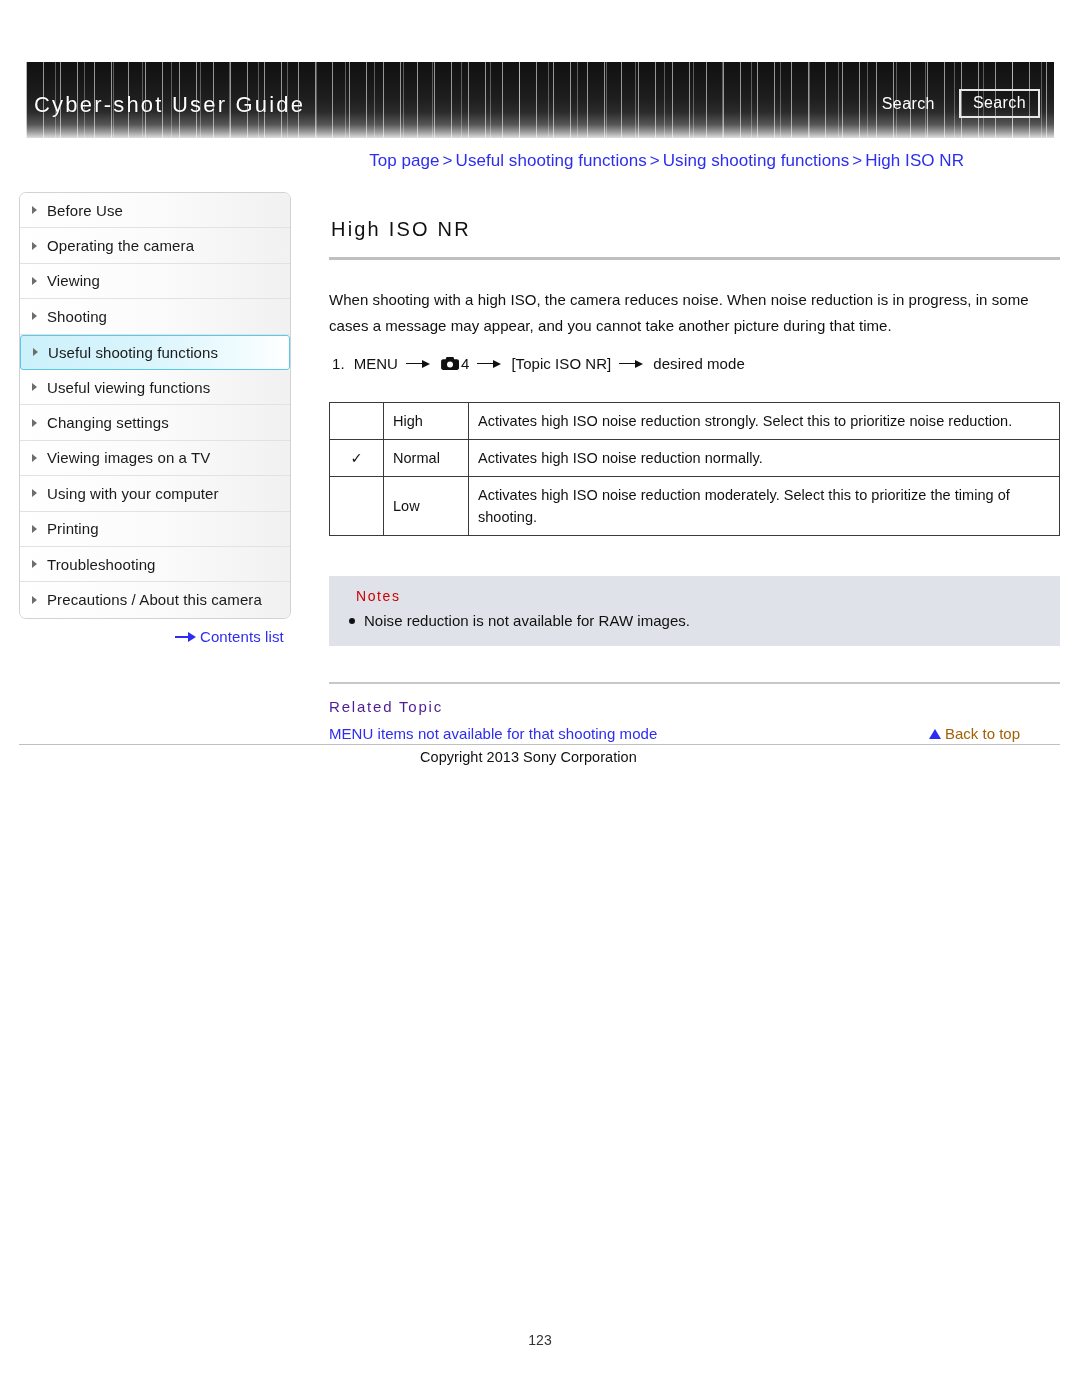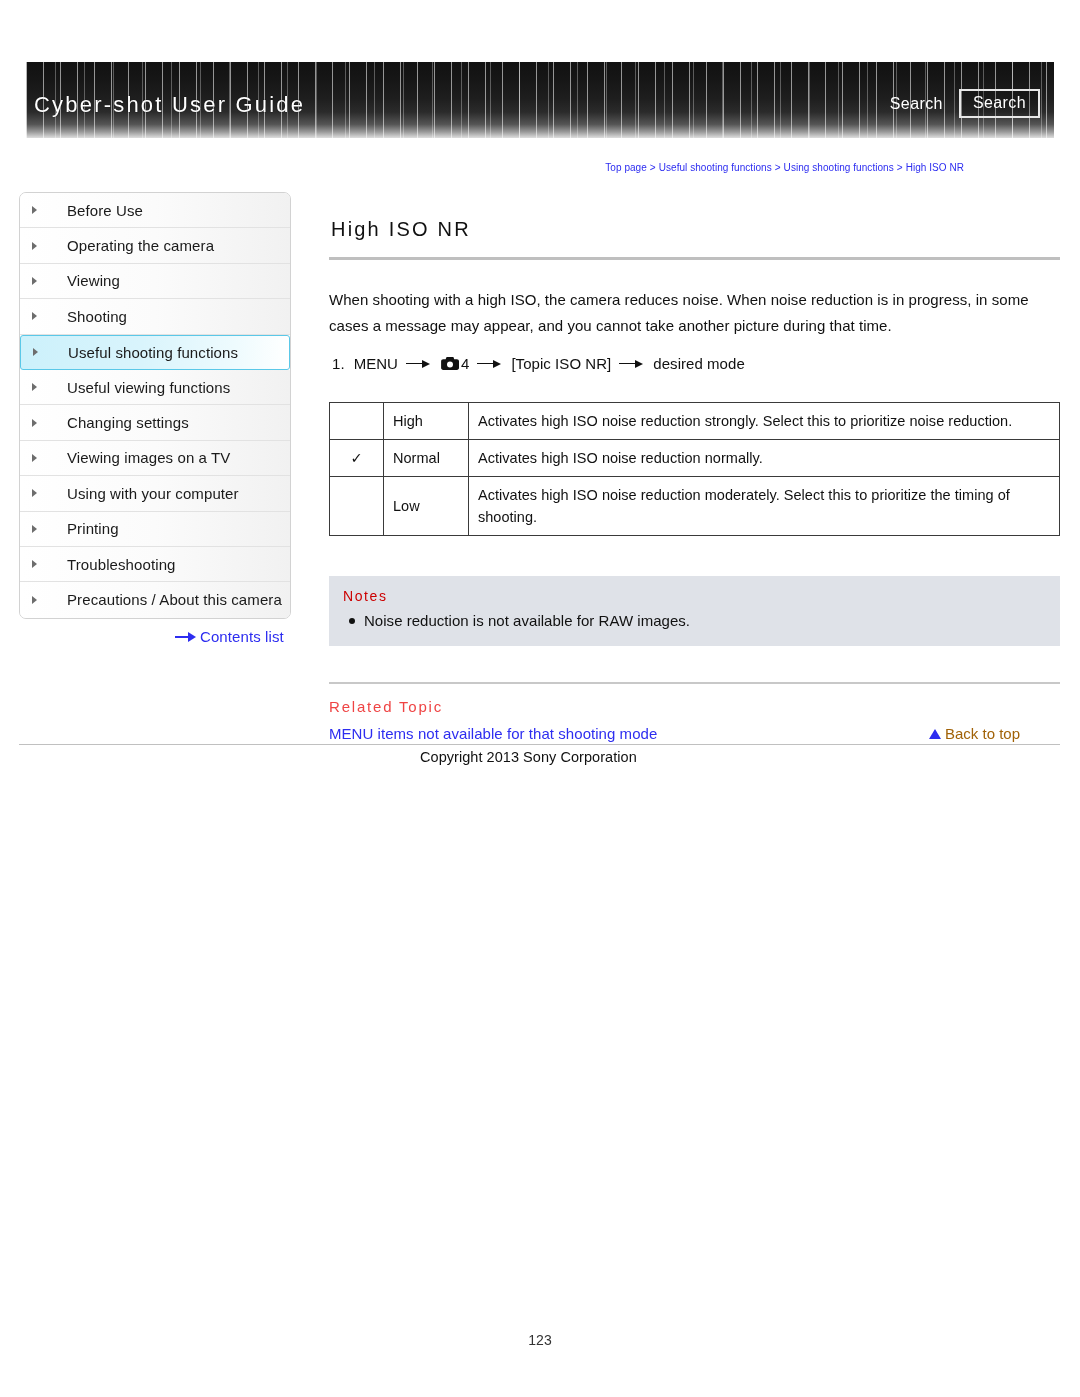--- a/index.html
+++ b/index.html
@@ -54,21 +54,21 @@
     white-space: nowrap;
     font-weight: normal;
     text-shadow: 0 0 1px rgba(0,0,0,0.9);
   }
   .banner-actions {
     position: absolute;
     right: 14px;
     top: 27px;
     display: flex;
     align-items: center;
-    gap: 16px;
+    gap: 24px;
   }
   .banner-search {
     font-size: 16px;
     color: #ffffff;
     letter-spacing: 0.4px;
     cursor: pointer;
     white-space: nowrap;
   }
   .banner-print {
     font-size: 16px;
@@ -78,22 +78,22 @@
     padding: 3px 12px 4px 12px;
     background: rgba(0,0,0,0.15);
     cursor: pointer;
     white-space: nowrap;
   }
 
   
   .breadcrumb {
     position: absolute;
     right: 26px;
-    top: 162px;
-    font-size: 10px;
+    top: 151px;
+    font-size: 17px;
     color: #2d2df0;
     white-space: nowrap;
     letter-spacing: 0.05px;
     text-align: center;
   }
   .breadcrumb .crumb-link { color: #2d2df0; cursor: pointer; }
   .breadcrumb .crumb-sep { color: #2d2df0; margin: 0 3px; }
   .breadcrumb .crumb-current { color: #2d2df0; }
 
   
@@ -126,21 +126,20 @@
     border-top: 4px solid transparent;
     border-bottom: 4px solid transparent;
     margin-right: 10px;
     flex: 0 0 auto;
   }
   .nav-item .nav-label {
     font-size: 15px;
     color: #1a1a1a;
     white-space: nowrap;
     letter-spacing: 0.1px;
-    margin-left: 20px;
   }
   .nav-item.selected {
     background: linear-gradient(to right, #ccf1fb 0%, #d9f4fc 45%, #eefbfe 80%, #ffffff 100%);
     border: 1px solid #5ac8e8;
     border-radius: 3px;
   }
   .contents-link {
     position: absolute;
     left: 175px;
     top: 628px;
@@ -280,20 +279,21 @@
     width: 731px;
     box-sizing: border-box;
     padding: 12px 14px 14px 14px;
     margin-bottom: 36px;
   }
   .notes-title {
     color: #cc0000;
     font-size: 14px;
     letter-spacing: 1.6px;
     margin-bottom: 6px;
+    margin-left: 13px;
   }
   .notes-list {
     margin: 0;
     padding: 0;
     list-style: none;
   }
   .notes-list li {
     font-size: 15px;
     color: #111111;
     position: relative;
@@ -315,21 +315,21 @@
   
   .rel-rule {
     height: 2px;
     background: #c8c8c8;
     width: 731px;
     margin-bottom: 14px;
   }
   .rel-title {
     font-size: 15px;
     letter-spacing: 1.8px;
-    color: #ef4444;
+    color: #4c1d95;
     margin-bottom: 10px;
   }
   .rel-link {
     font-size: 15px;
     color: #2d2df0;
     cursor: pointer;
     letter-spacing: 0.05px;
     display: inline-block;
   }
 

